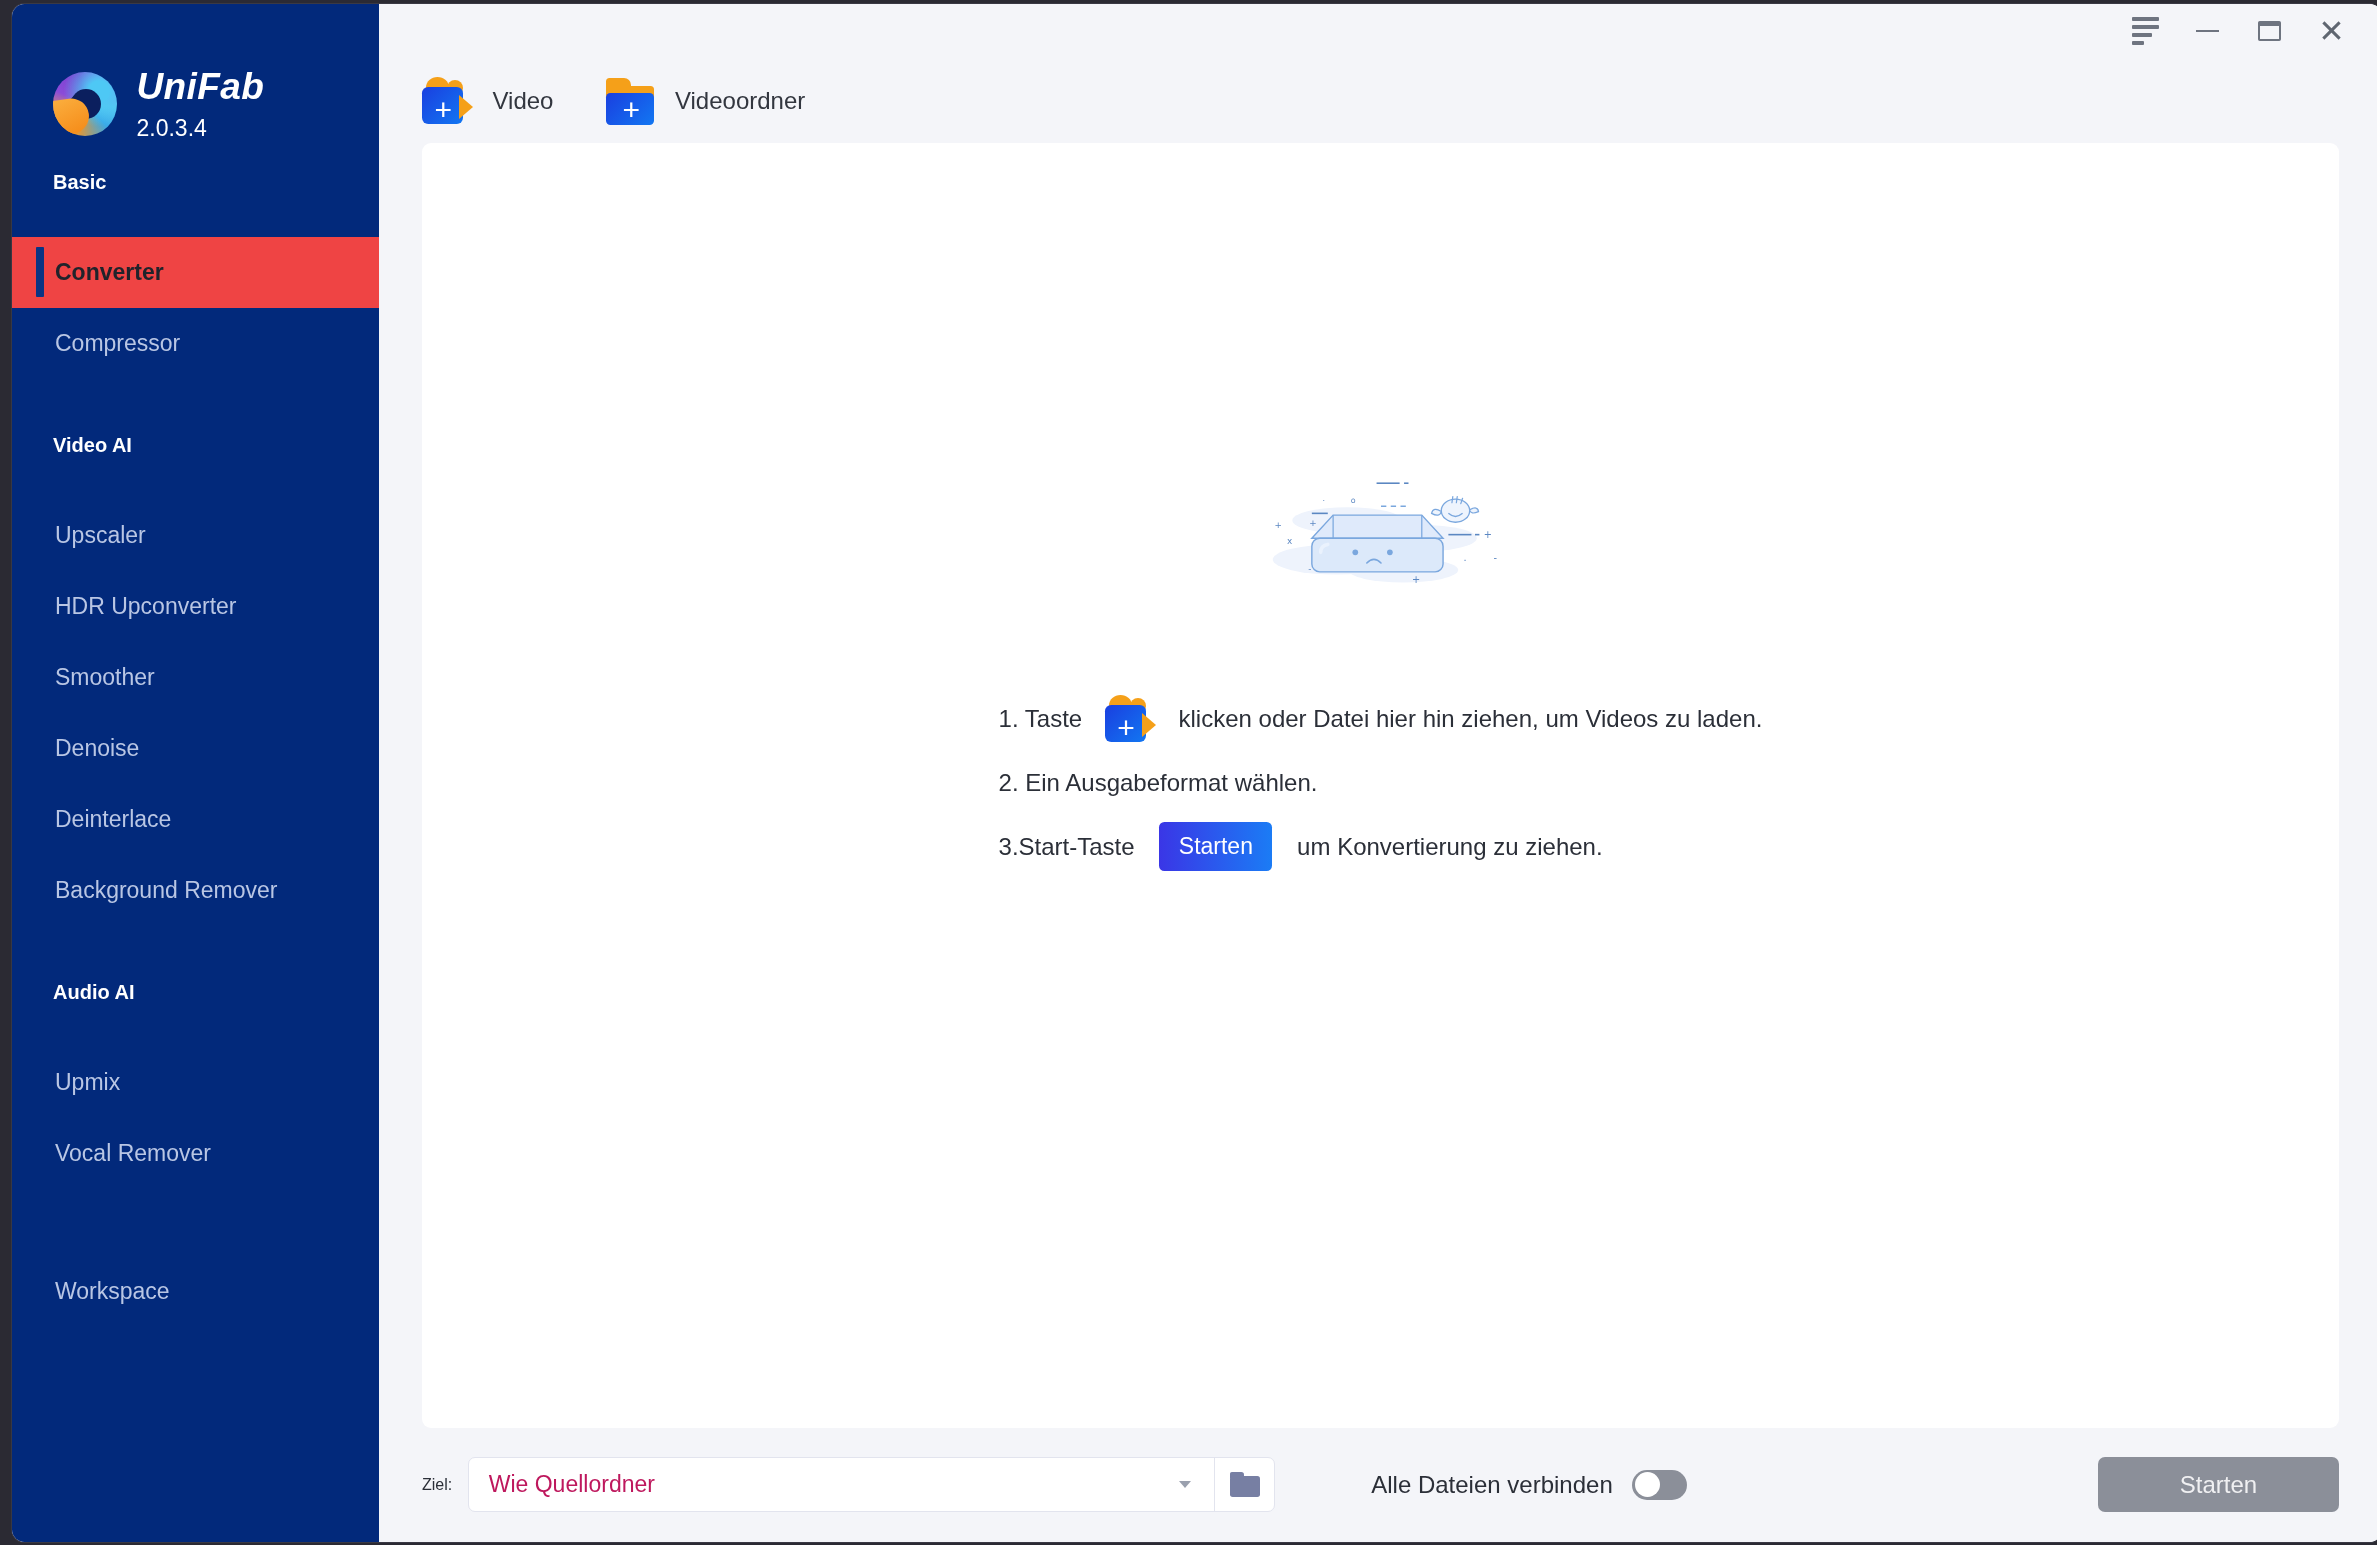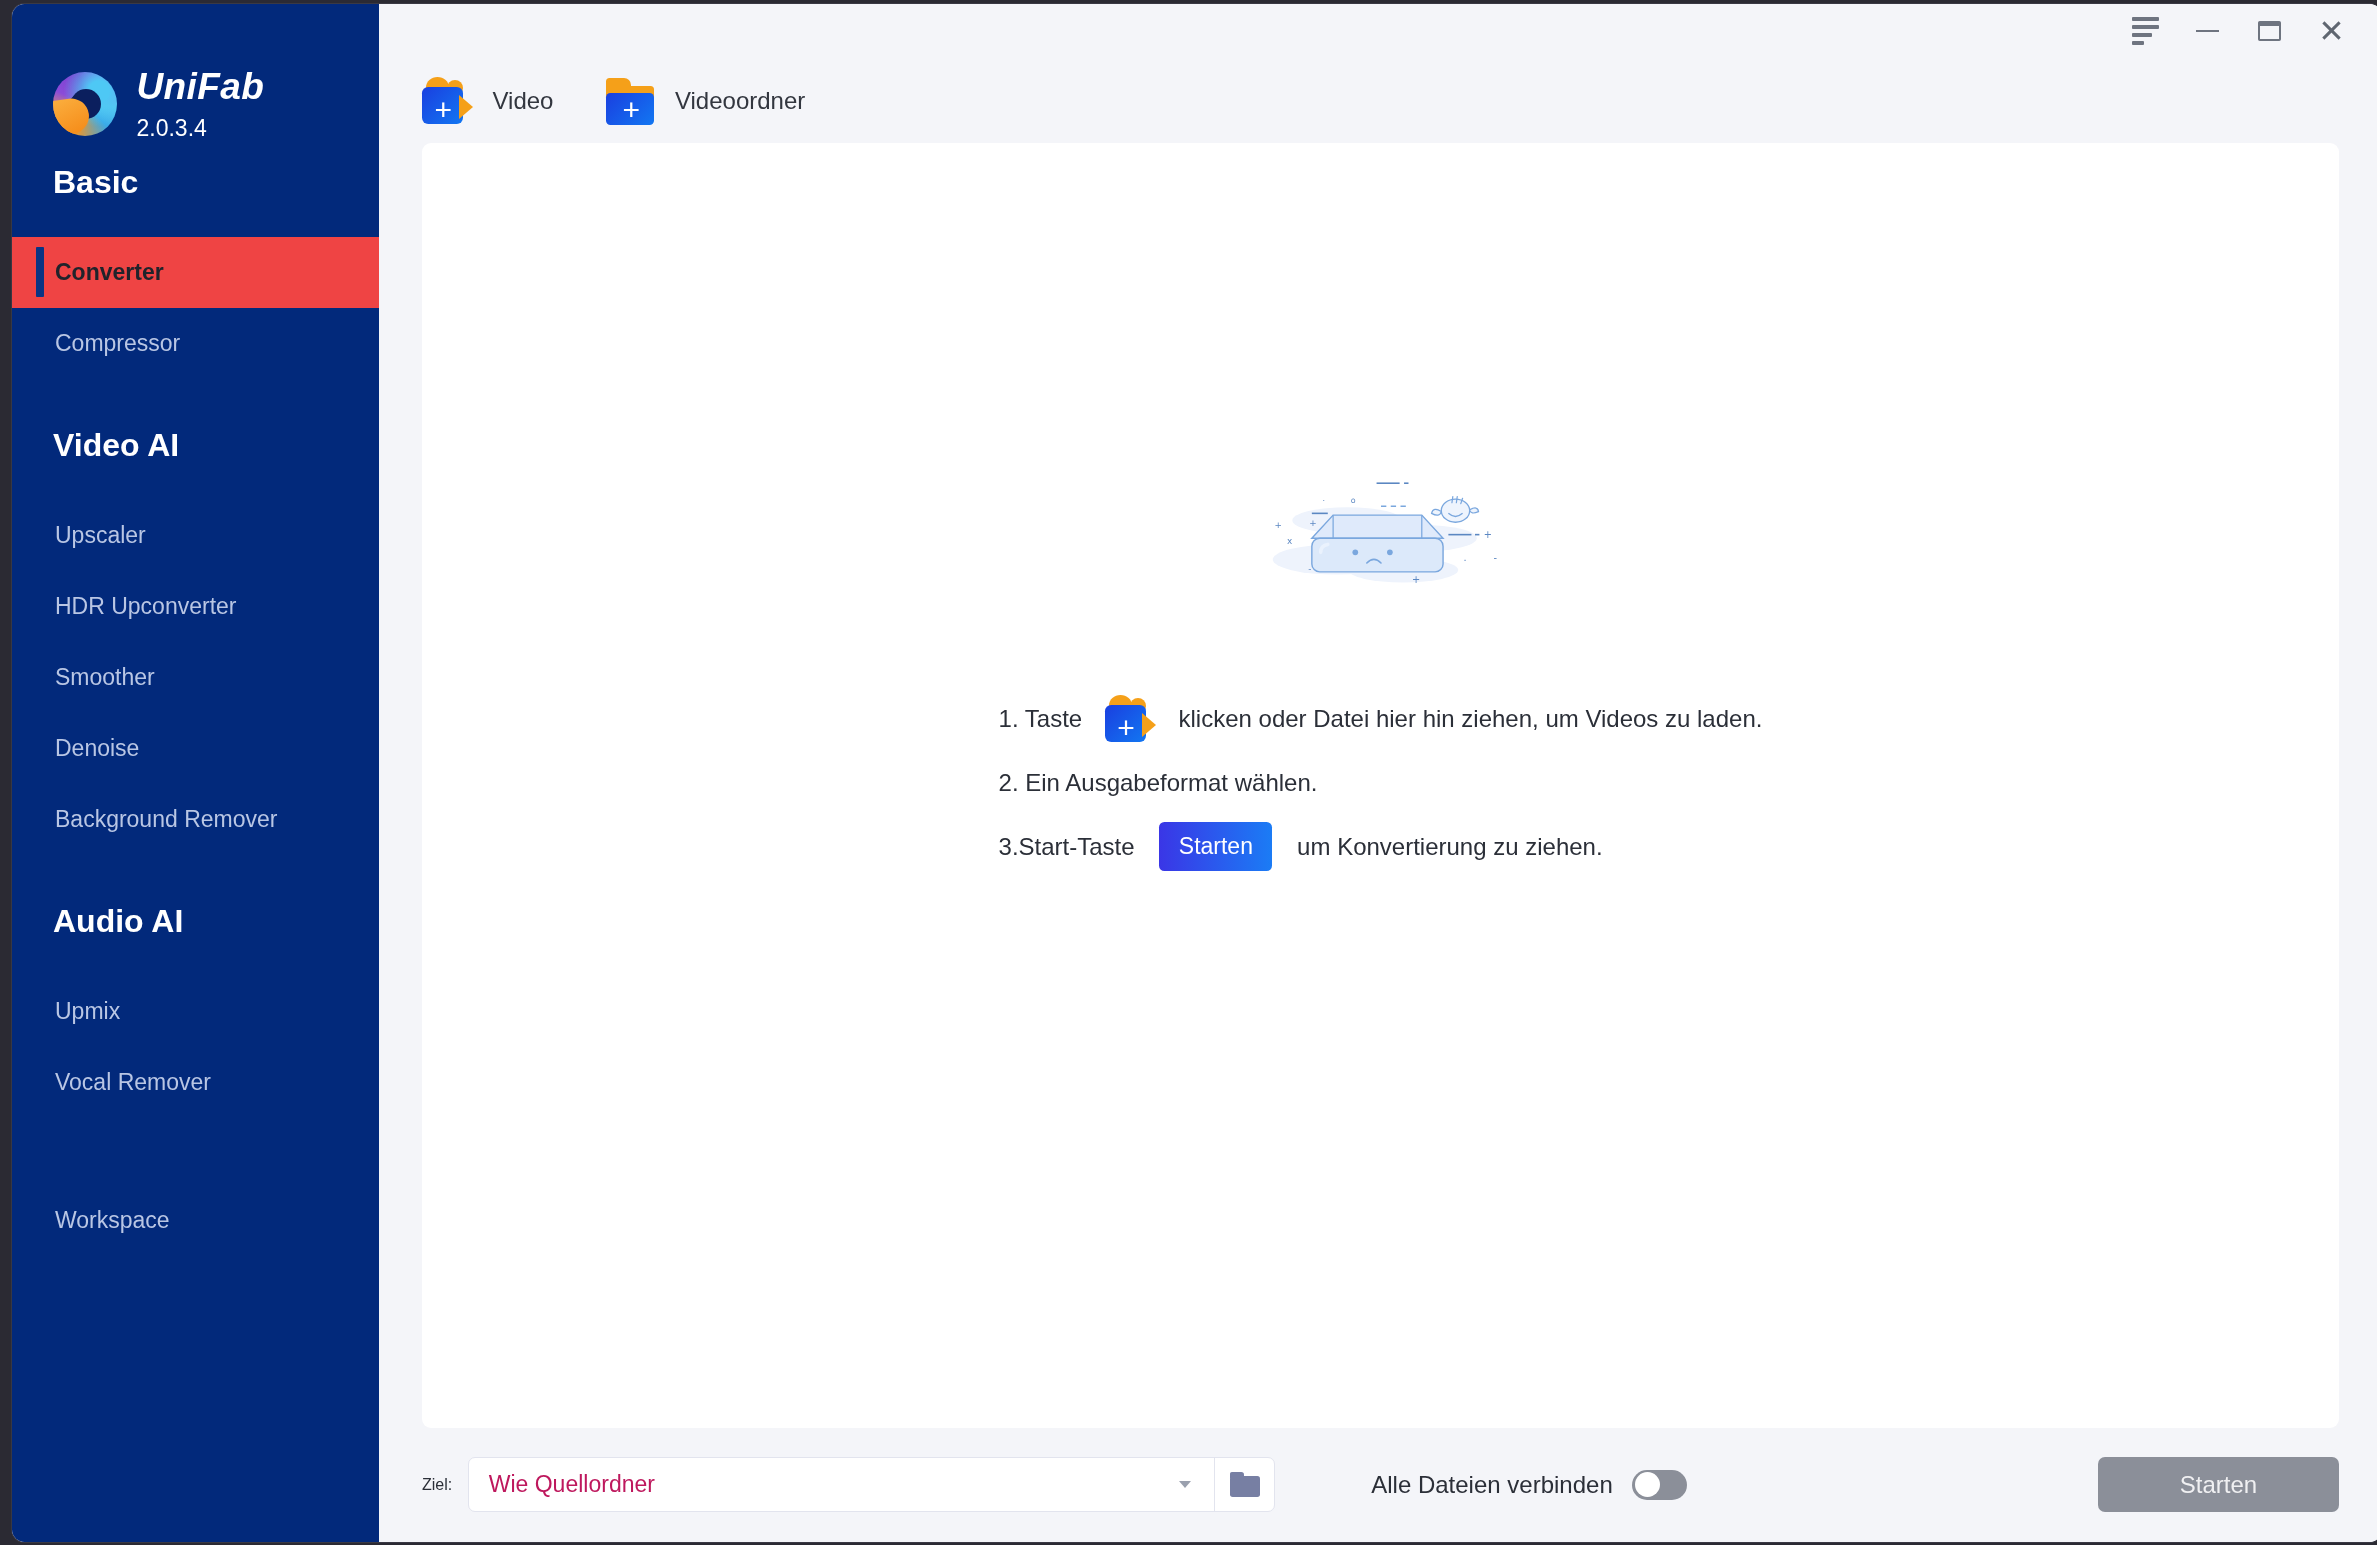--- a/index.html
+++ b/index.html
@@ -79,21 +79,21 @@
     line-height: 1;
   }
   .brand-version {
     font-size: 23px;
     color: #ffffff;
     margin-top: 12.4px;
     line-height: 1;
   }
 
   .nav-group-title {
-    font-size: 32px;
+    font-size: 20px;
     font-weight: bold;
     color: #ffffff;
     padding-left: 41px;
     height: 55px;
     display: flex;
     align-items: center;
   }
   .nav-item {
     height: 71px;
     display: flex;
@@ -391,20 +391,23 @@
       <span>Upscaler</span>
     </div>
     <div class="nav-item">
       <span>HDR Upconverter</span>
     </div>
     <div class="nav-item">
       <span>Smoother</span>
     </div>
     <div class="nav-item">
       <span>Denoise</span>
+    </div>
+    <div class="nav-item">
+      <span>Deinterlace</span>
     </div>
     <div class="nav-item">
       <span>Background Remover</span>
     </div>
 
     <div class="spacer-md"></div>
     <div class="nav-group-title">Audio AI</div>
     <div class="spacer-sm"></div>
     <div class="nav-item">
       <span>Upmix</span>

